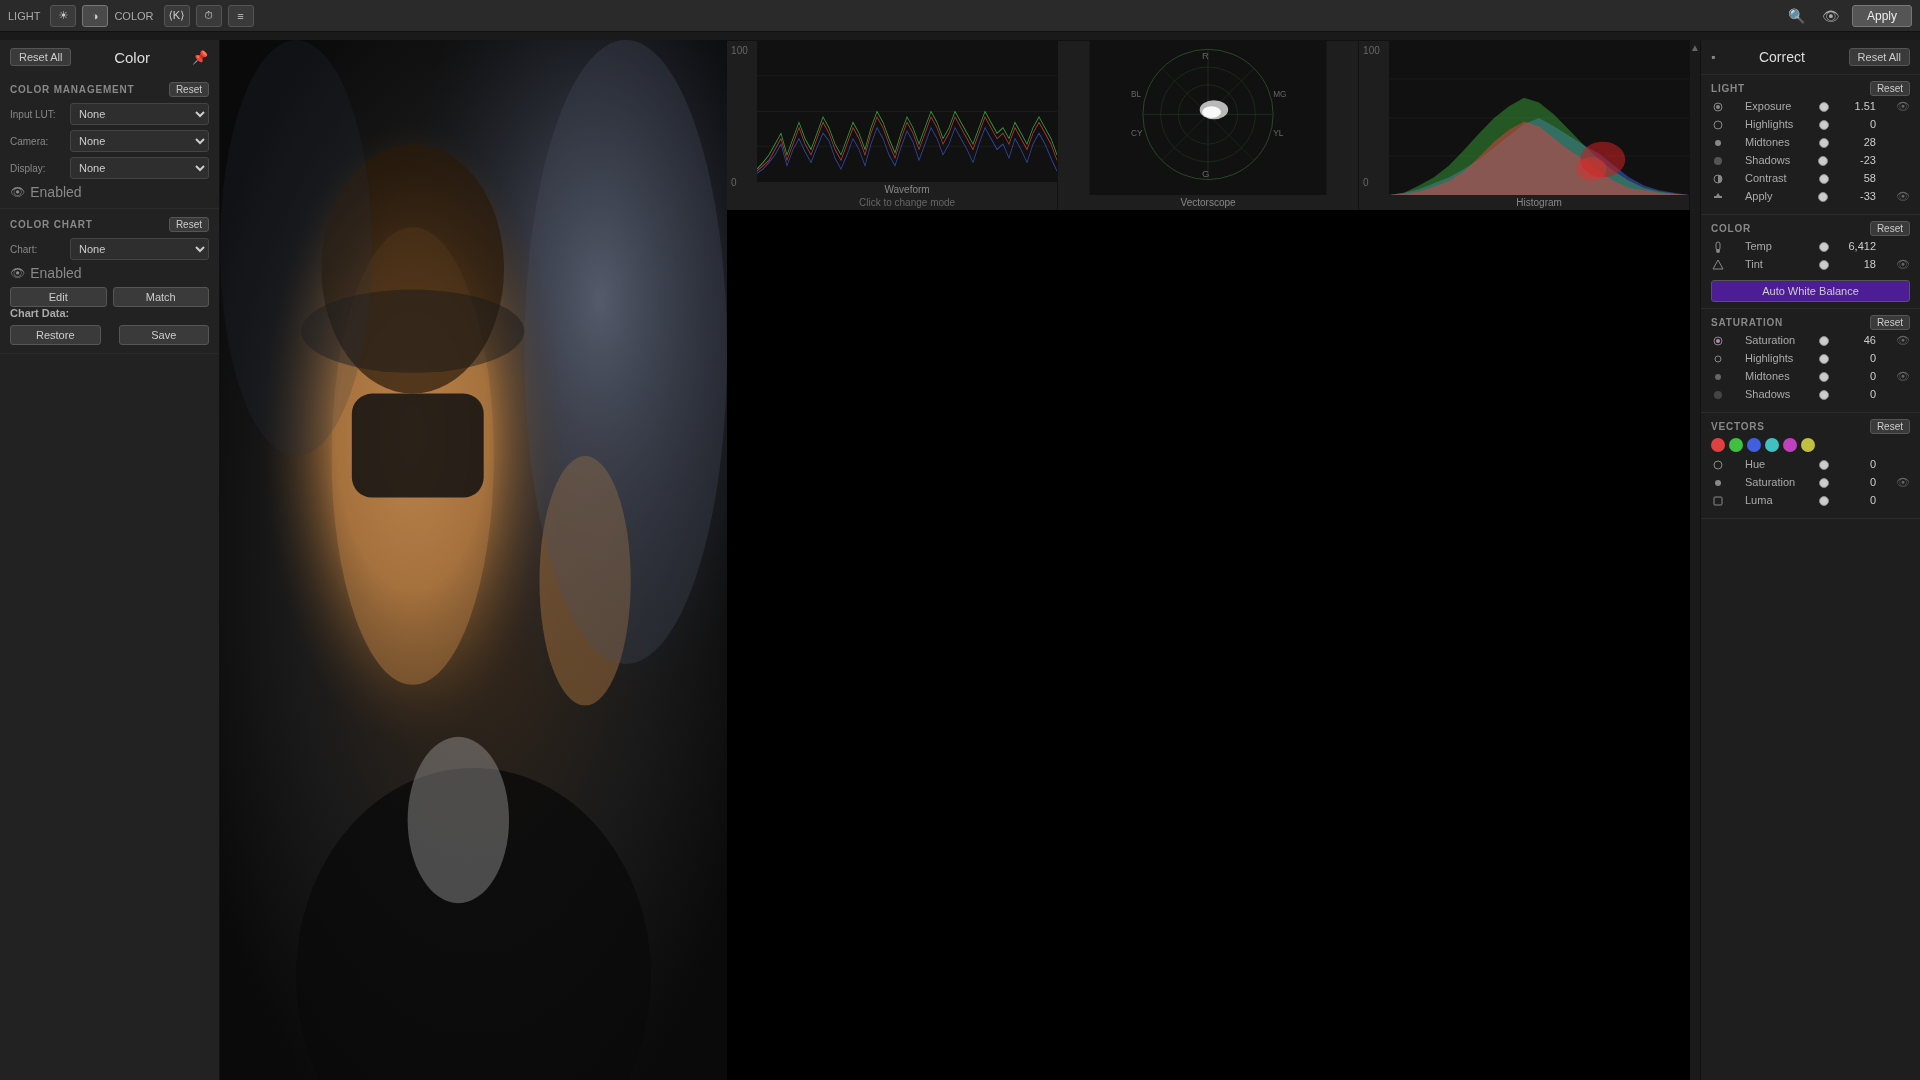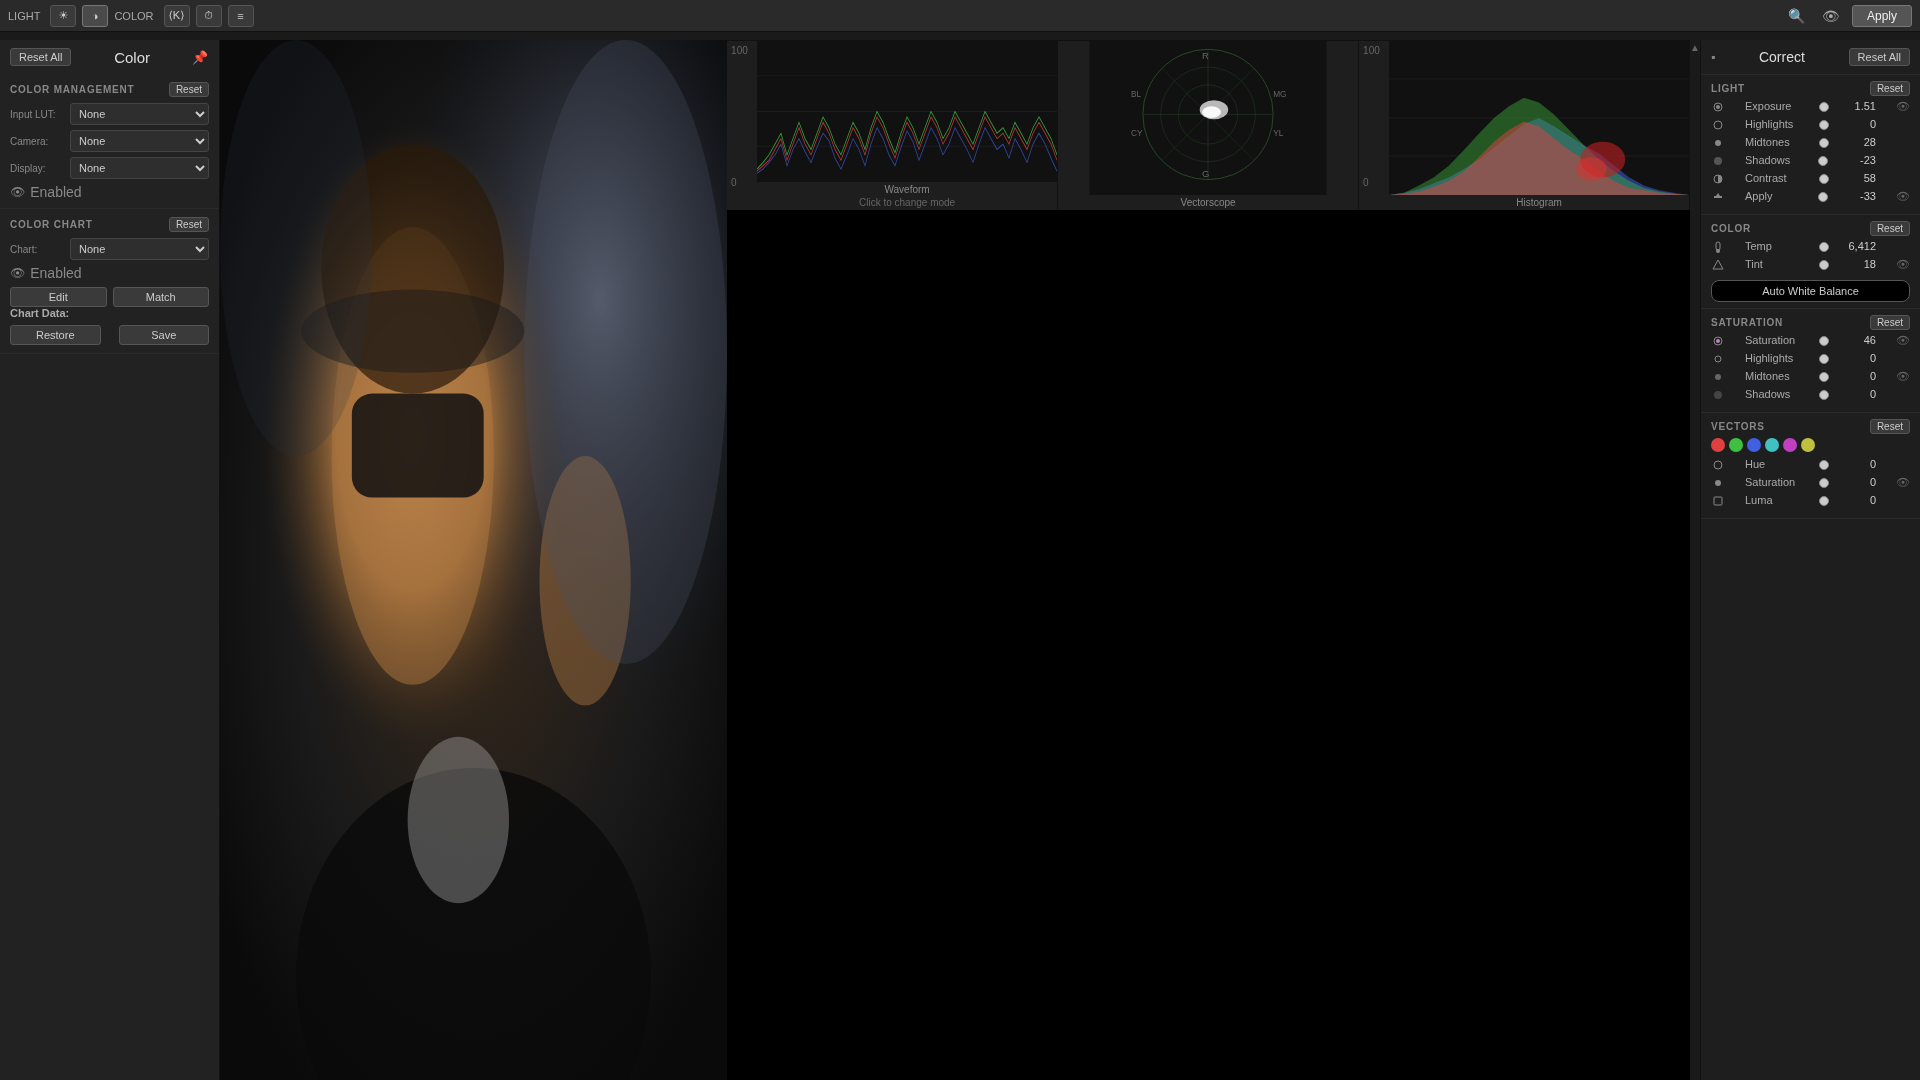--- a/index.html
+++ b/index.html
@@ -421,23 +421,23 @@
     }
     .slider-eye {
       width: 14px;
       flex-shrink: 0;
       font-size: 11px;
       color: #666;
     }
 
     .auto-wb-btn {
       width: 100%;
-      background: #000000;
+      background: #4c1d95;
       border: 1px solid #555;
-      border-radius: 8px;
+      border-radius: 3px;
       color: #ccc;
       padding: 4px 0;
       font-size: 11px;
       cursor: pointer;
       margin-top: 4px;
       text-align: center;
     }
 
     
     .vectors-color-row {

